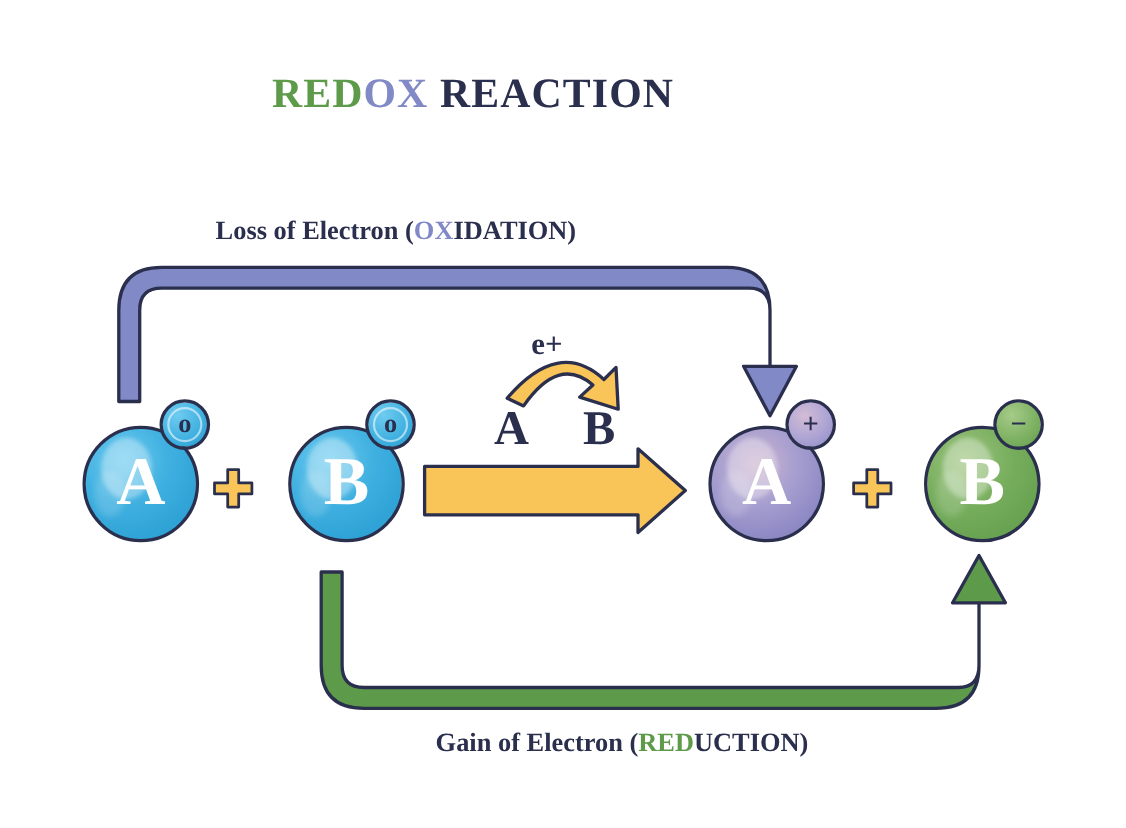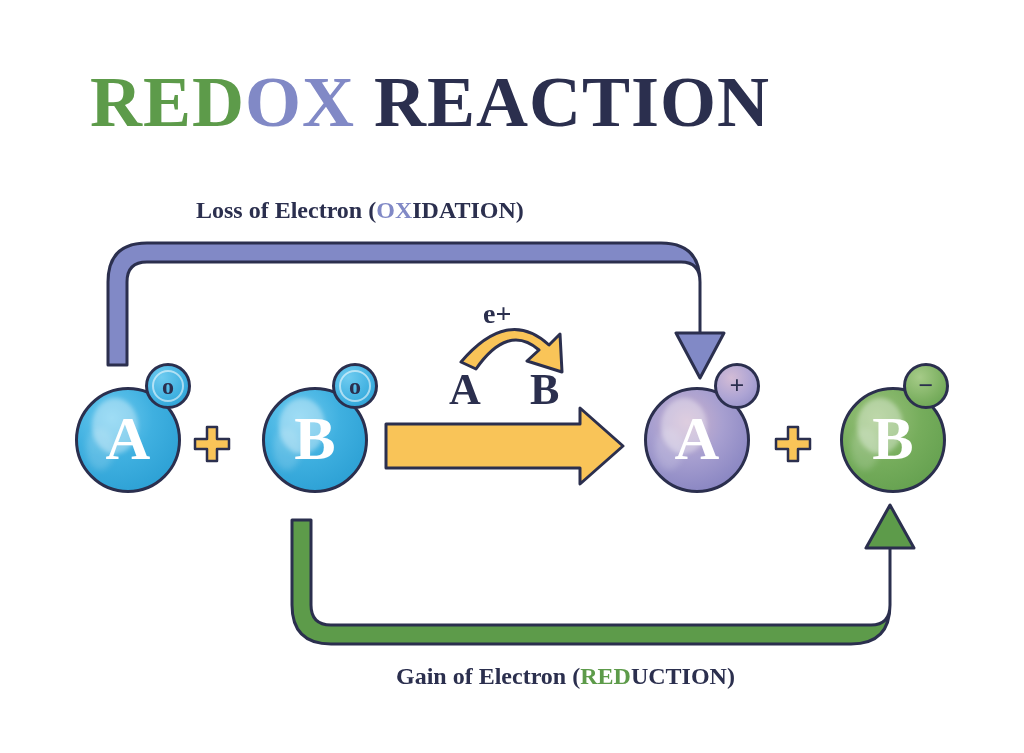--- a/index.html
+++ b/index.html
@@ -29,21 +29,21 @@
   }
   
   #title {
     position: absolute;
     left: 0;
     top: 66px;
     width: 860px;
     text-align: center;
     font-family: "Liberation Serif", "DejaVu Serif", serif;
     font-weight: bold;
-    font-size: 72px;
+    font-size: 38px;
     letter-spacing: 1px;
     line-height: 1;
     white-space: nowrap;
   }
   #title .seg-red   { color: #5d9b4a; }
   #title .seg-ox    { color: #8189c6; }
   #title .seg-rest  { color: #2b2f4e; }
 
   
   .caption {

